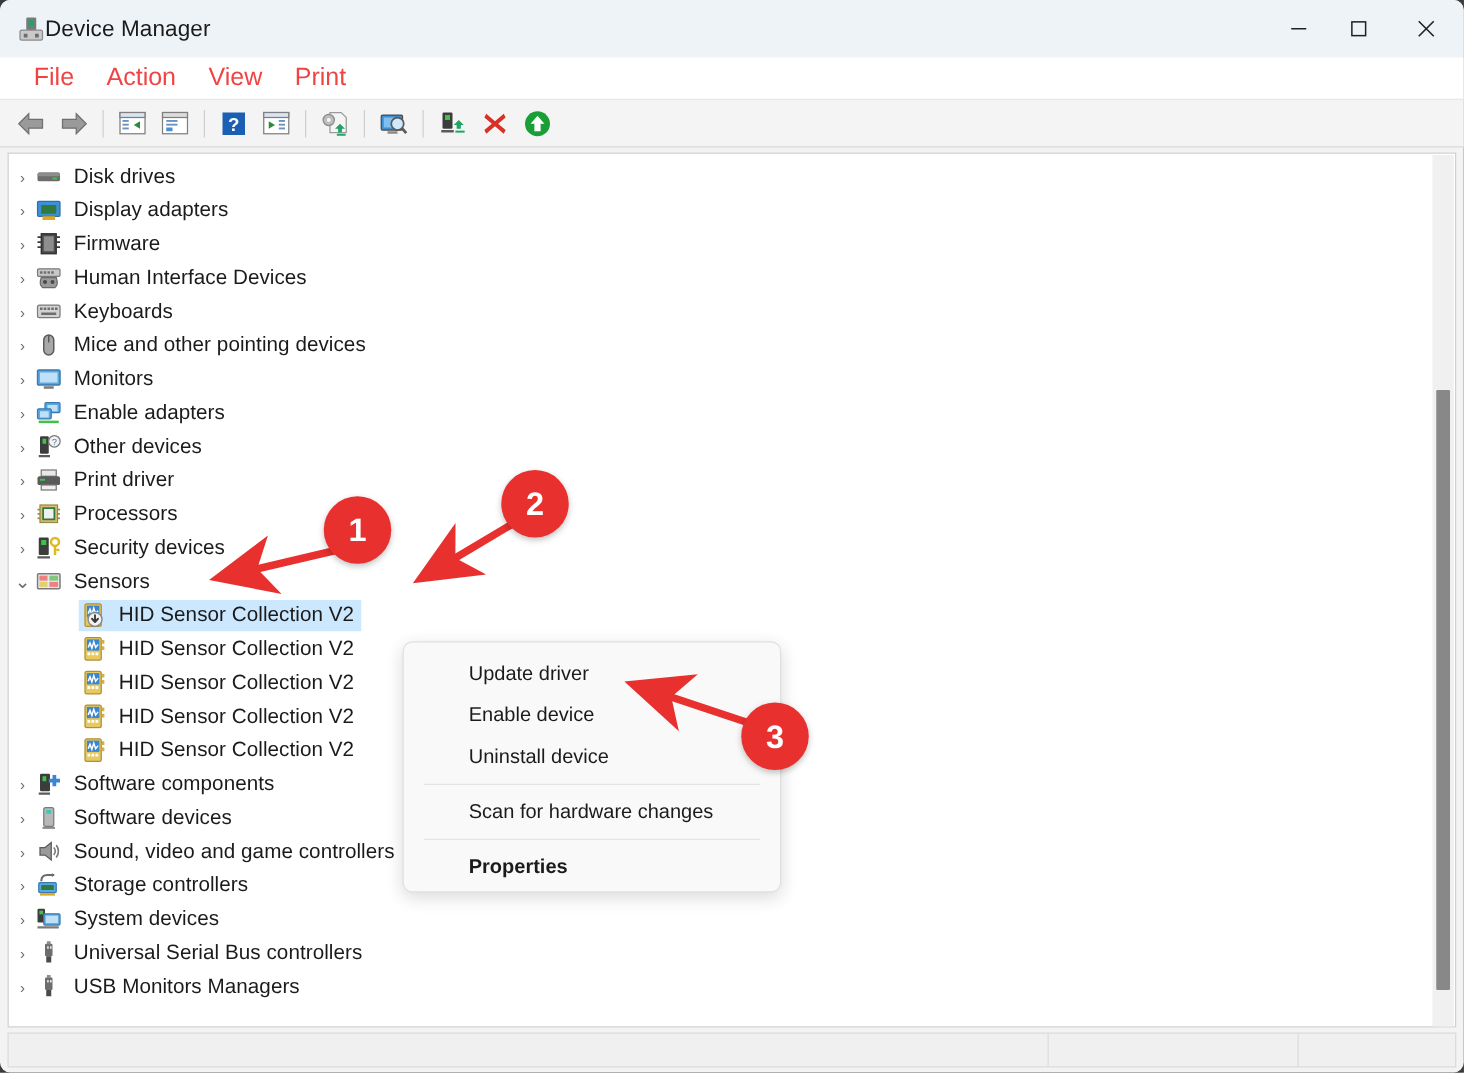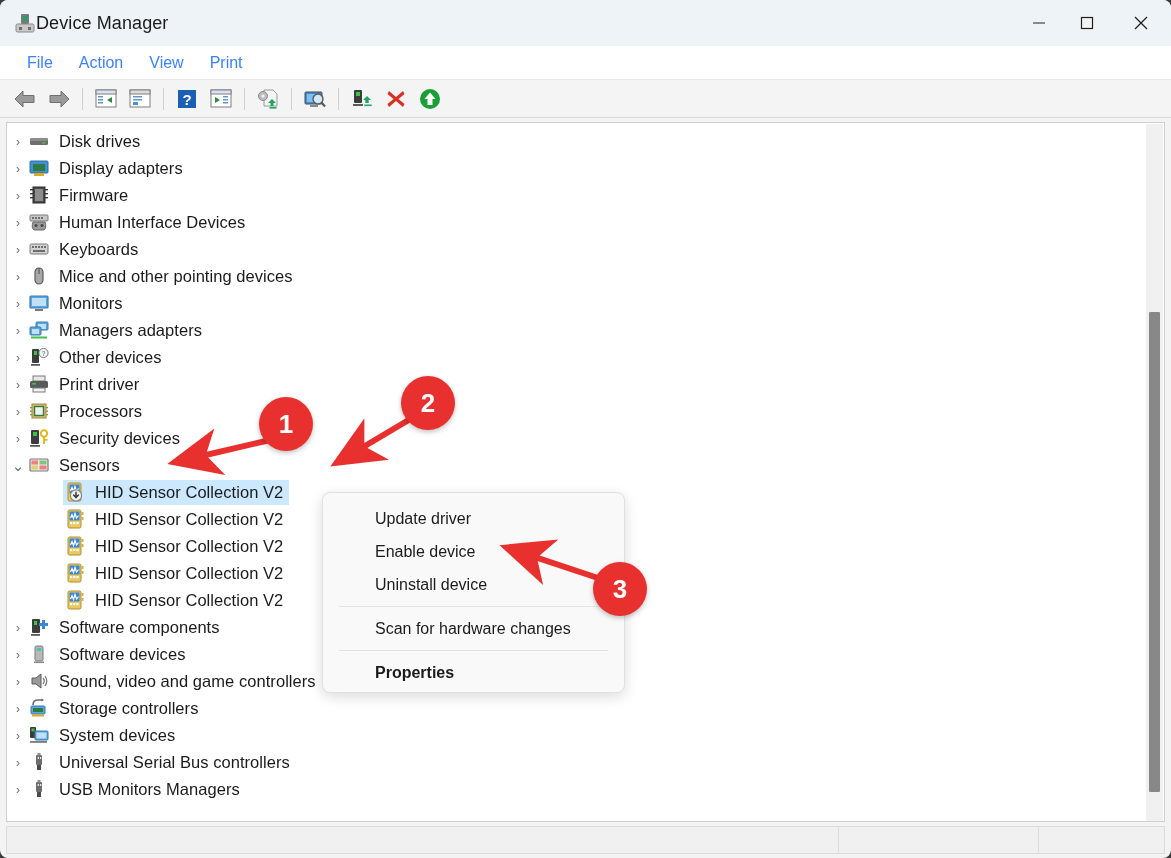--- a/index.html
+++ b/index.html
@@ -48,21 +48,21 @@
   
   #menubar {
     position: absolute; left: 0; top: 46px;
     width: 1171px; height: 34px;
     background: #ffffff;
     display: flex; align-items: center;
     padding-left: 14px;
     border-bottom: 1px solid #e8e8e8;
   }
   .menu-item {
-    font-size: 16px; color: #3b82f6;
+    font-size: 20px; color: #ef4444;
     padding: 2px 13px;
     border-radius: 3px;
   }
 
   
   #toolbar {
     position: absolute; left: 0; top: 80px;
     width: 1171px; height: 38px;
     background: #f4f4f4;
     display: flex; align-items: center;
@@ -150,21 +150,21 @@
     border: 1px solid #dcdcdc;
     display: flex;
   }
   #status-main { flex: 1 1 auto; border-right: 1px solid #dcdcdc; }
   #status-seg2 { width: 200px; border-right: 1px solid #dcdcdc; }
   #status-seg3 { width: 125px; }
 
   
   #ctxmenu {
     position: absolute;
-    left: 322px; top: 492px;
+    left: 322px; top: 513px;
     width: 303px; height: 201px;
     background: #f9f9f9;
     border: 1px solid #e0e0e0;
     border-radius: 8px;
     box-shadow: 0 4px 14px rgba(0,0,0,.14);
     padding: 9px 0 9px 0;
   }
   .ctx-item {
     height: 33px;
     display: flex; align-items: center;
@@ -407,21 +407,21 @@
         </div>
         <div class="node">
           <span class="chev">›</span>
           <span class="nicon"><svg width="20" height="20" viewBox="0 0 20 20">
               <rect x="7" y="2" width="12" height="8" rx="1" fill="#5aa8e0" stroke="#3a7ab0" stroke-width="1"></rect>
                 <rect x="9" y="4" width="8" height="5" fill="#bfe0f7"></rect>
                 <rect x="1" y="7" width="11" height="8" rx="1" fill="#5aa8e0" stroke="#3a7ab0" stroke-width="1"></rect>
                 <rect x="3" y="9" width="7" height="5" fill="#bfe0f7"></rect>
                 <rect x="2" y="16.5" width="16" height="2" fill="#3ec24a"></rect>
             </svg></span>
-          <span class="nlabel">Managers adapters</span>
+          <span class="nlabel">Enable adapters</span>
         </div>
         <div class="node">
           <span class="chev">›</span>
           <span class="nicon"><svg width="20" height="20" viewBox="0 0 20 20">
               <rect x="3" y="2" width="7" height="14" rx="1" fill="#3c3c3c"></rect>
                 <rect x="5" y="4" width="3" height="4" fill="#3ec24a"></rect>
                 <rect x="2" y="17" width="9" height="1.8" fill="#5a5a5a"></rect>
                 <circle cx="14.5" cy="6" r="4.6" fill="#f3f3f3" stroke="#7a7a7a" stroke-width="1"></circle>
                 <text x="14.5" y="9" font-family="Liberation Sans, sans-serif" font-size="7" fill="#3a6ea5" text-anchor="middle">?</text>
             </svg></span>

